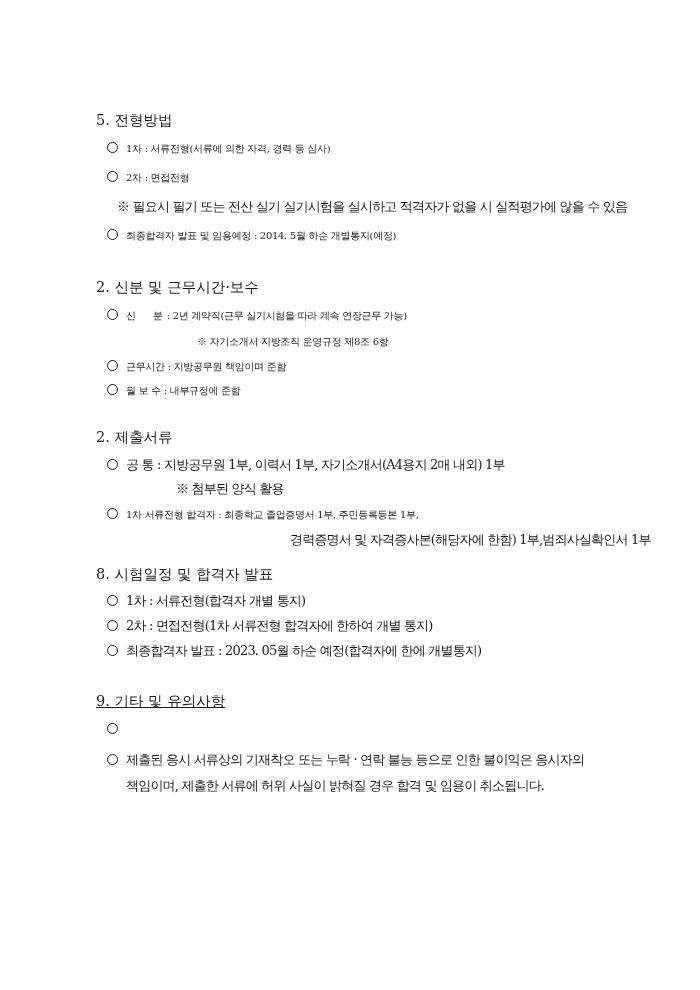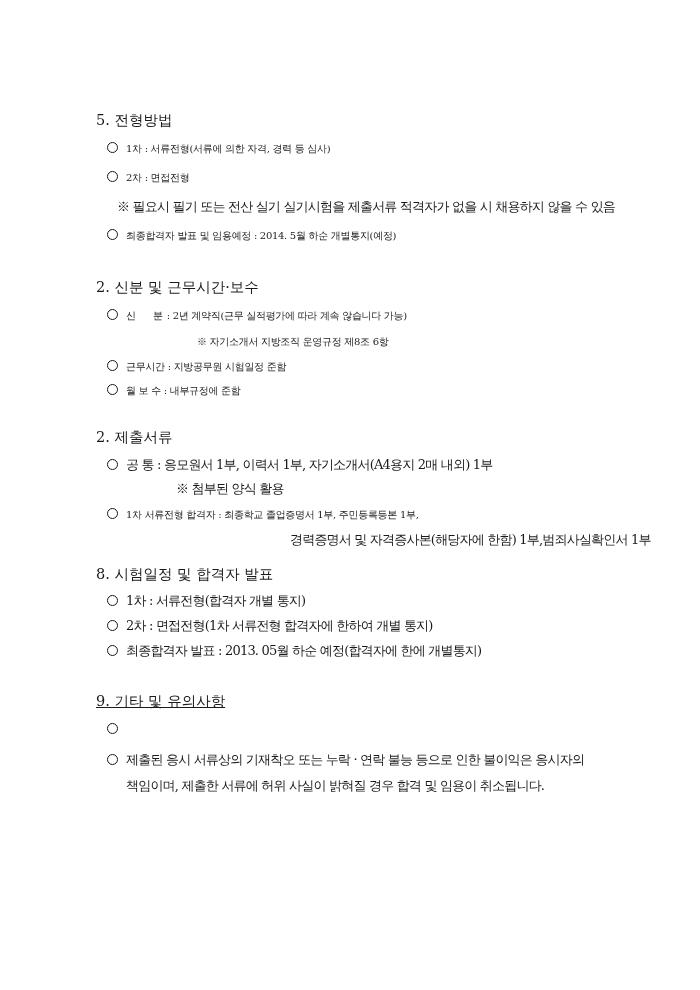--- a/index.html
+++ b/index.html
@@ -51,56 +51,56 @@
 
 <div class="page">
 
   <div class="line heading" style="left:65px; top:95px;">5. 전형방법</div>
   <div class="line" style="left:76px; top:124px;">
     <span class="bullet"></span><span>1차 : 서류전형(서류에 의한 자격, 경력 등 심사)</span>
   </div>
   <div class="line" style="left:76px; top:153px;">
     <span class="bullet"></span><span>2차 : 면접전형</span>
   </div>
-  <div class="line condensed" style="left:86px; top:182px;">※ 필요시 필기 또는 전산 실기 실기시험을 제출서류 적격자가 없을 시 채용하지 않을 수 있음</div>
+  <div class="line condensed" style="left:86px; top:182px;">※ 필요시 필기 또는 전산 실기 실기시험을 실시하고 적격자가 없을 시 실적평가에 않을 수 있음</div>
   <div class="line" style="left:76px; top:211px;">
     <span class="bullet"></span><span>최종합격자 발표 및 임용예정 : 2014. 5월 하순 개별통지(예정)</span>
   </div>
 
   <div class="line heading" style="left:65px; top:262px;">2. 신분 및 근무시간·보수</div>
   <div class="line" style="left:76px; top:291px;">
-    <span class="bullet"></span><span style="white-space:pre;">신      분</span><span style="margin-left:4px;">: 2년 계약직(근무 실적평가에 따라 계속 않습니다 가능)</span>
+    <span class="bullet"></span><span style="white-space:pre;">신      분</span><span style="margin-left:4px;">: 2년 계약직(근무 실기시험을 따라 계속 연장근무 가능)</span>
   </div>
   <div class="line" style="left:166px; top:317px;">※ 자기소개서 지방조직 운영규정 제8조 6항</div>
   <div class="line" style="left:76px; top:342px;">
-    <span class="bullet"></span><span>근무시간 : 지방공무원 시험일정 준함</span>
+    <span class="bullet"></span><span>근무시간 : 지방공무원 책임이며 준함</span>
   </div>
   <div class="line" style="left:76px; top:366px;">
     <span class="bullet"></span><span>월 보 수 : 내부규정에 준함</span>
   </div>
 
   <div class="line heading" style="left:65px; top:412px;">2. 제출서류</div>
   <div class="line condensed" style="left:76px; top:440px;">
-    <span class="bullet"></span><span>공  통 : 응모원서 1부, 이력서 1부, 자기소개서(A4용지 2매 내외) 1부</span>
+    <span class="bullet"></span><span>공  통 : 지방공무원 1부, 이력서 1부, 자기소개서(A4용지 2매 내외) 1부</span>
   </div>
   <div class="line condensed" style="left:145px; top:464px;">※ 첨부된 양식 활용</div>
   <div class="line" style="left:76px; top:490px;">
     <span class="bullet"></span><span>1차 서류전형 합격자 : 최종학교 졸업증명서 1부, 주민등록등본 1부,</span>
   </div>
   <div class="line condensed" style="left:259px; top:515px;">경력증명서 및 자격증사본(해당자에 한함) 1부,범죄사실확인서 1부</div>
 
   <div class="line heading" style="left:65px; top:549px;">8. 시험일정 및 합격자 발표</div>
   <div class="line condensed" style="left:76px; top:576px;">
     <span class="bullet"></span><span>1차 : 서류전형(합격자 개별 통지)</span>
   </div>
   <div class="line condensed" style="left:76px; top:601px;">
     <span class="bullet"></span><span>2차 : 면접전형(1차 서류전형 합격자에 한하여 개별 통지)</span>
   </div>
   <div class="line condensed" style="left:76px; top:626px;">
-    <span class="bullet"></span><span>최종합격자 발표 : 2013. 05월 하순 예정(합격자에 한에 개별통지)</span>
+    <span class="bullet"></span><span>최종합격자 발표 : 2023. 05월 하순 예정(합격자에 한에 개별통지)</span>
   </div>
 
   <div class="line heading" style="left:65px; top:676px;text-decoration:underline;">9. 기타 및 유의사항</div>
   <div class="line condensed" style="left:76px; top:704px;">
     <span class="bullet"></span>
   </div>
   <div class="line condensed" style="left:76px; top:735px;">
     <span class="bullet"></span><span>제출된 응시 서류상의 기재착오 또는 누락 · 연락 불능 등으로 인한 불이익은 응시자의</span>
   </div>
   <div class="line condensed" style="left:95px; top:761px;">책임이며, 제출한 서류에 허위 사실이 밝혀질 경우 합격 및 임용이 취소됩니다.</div>

